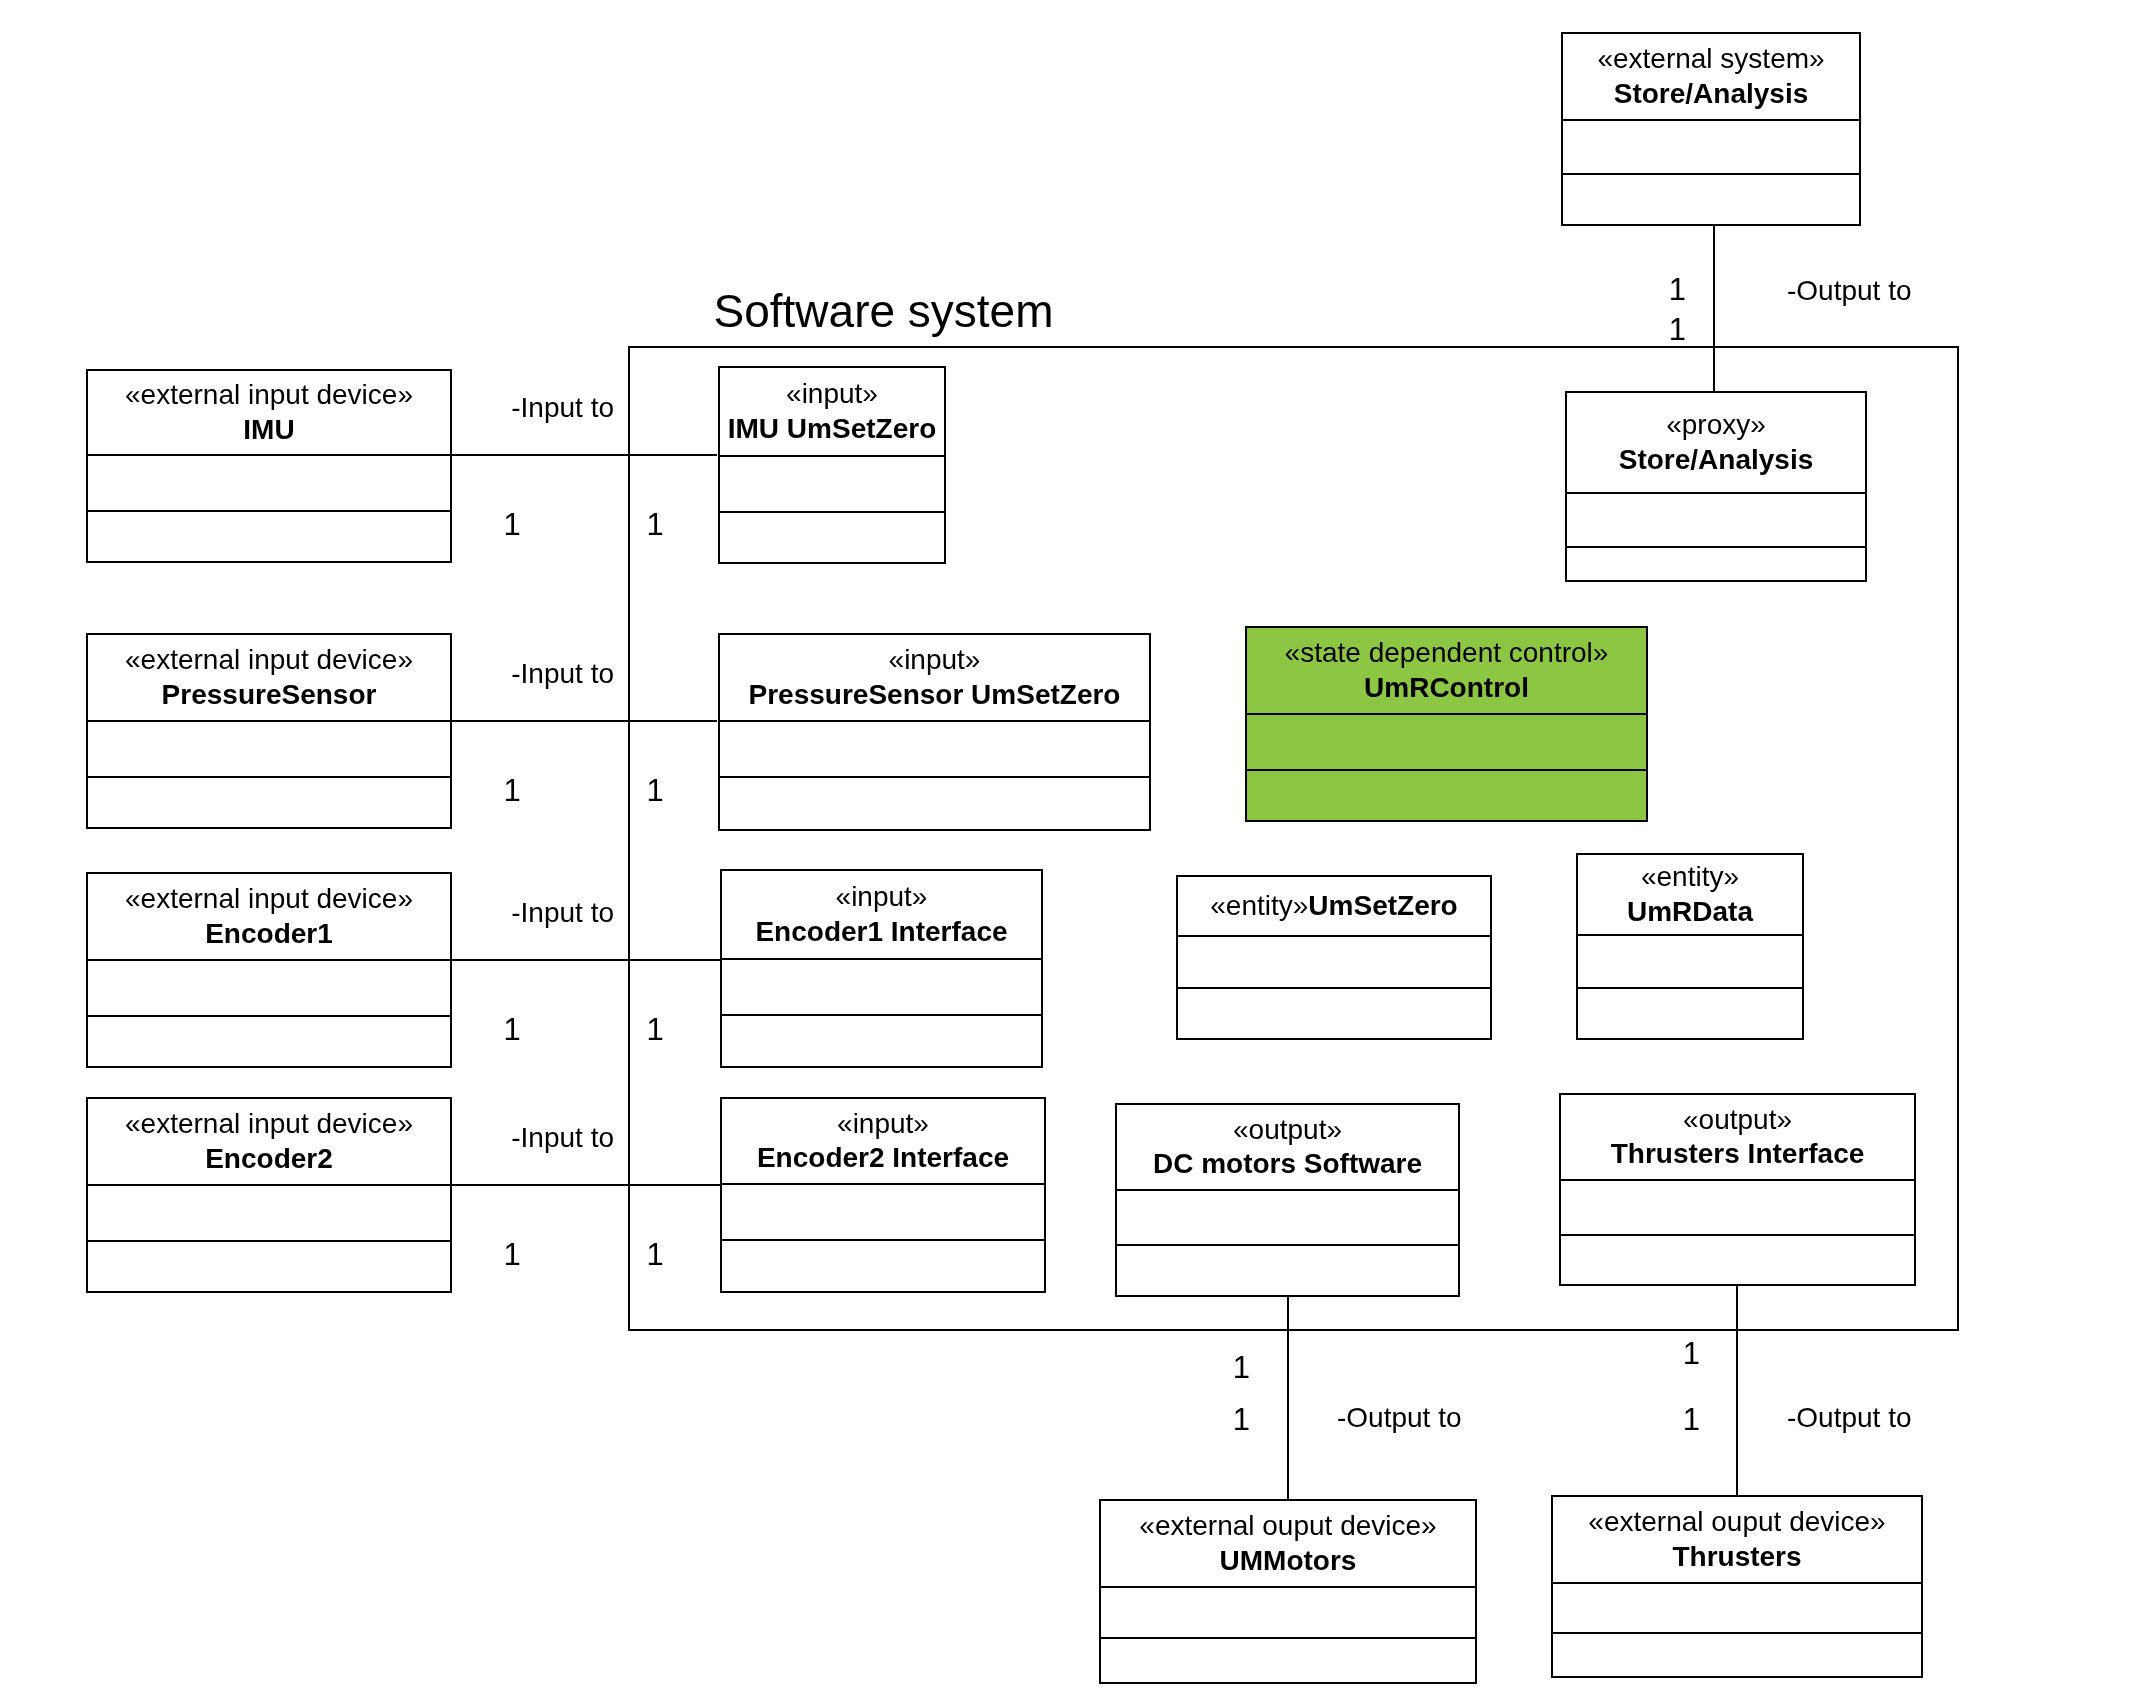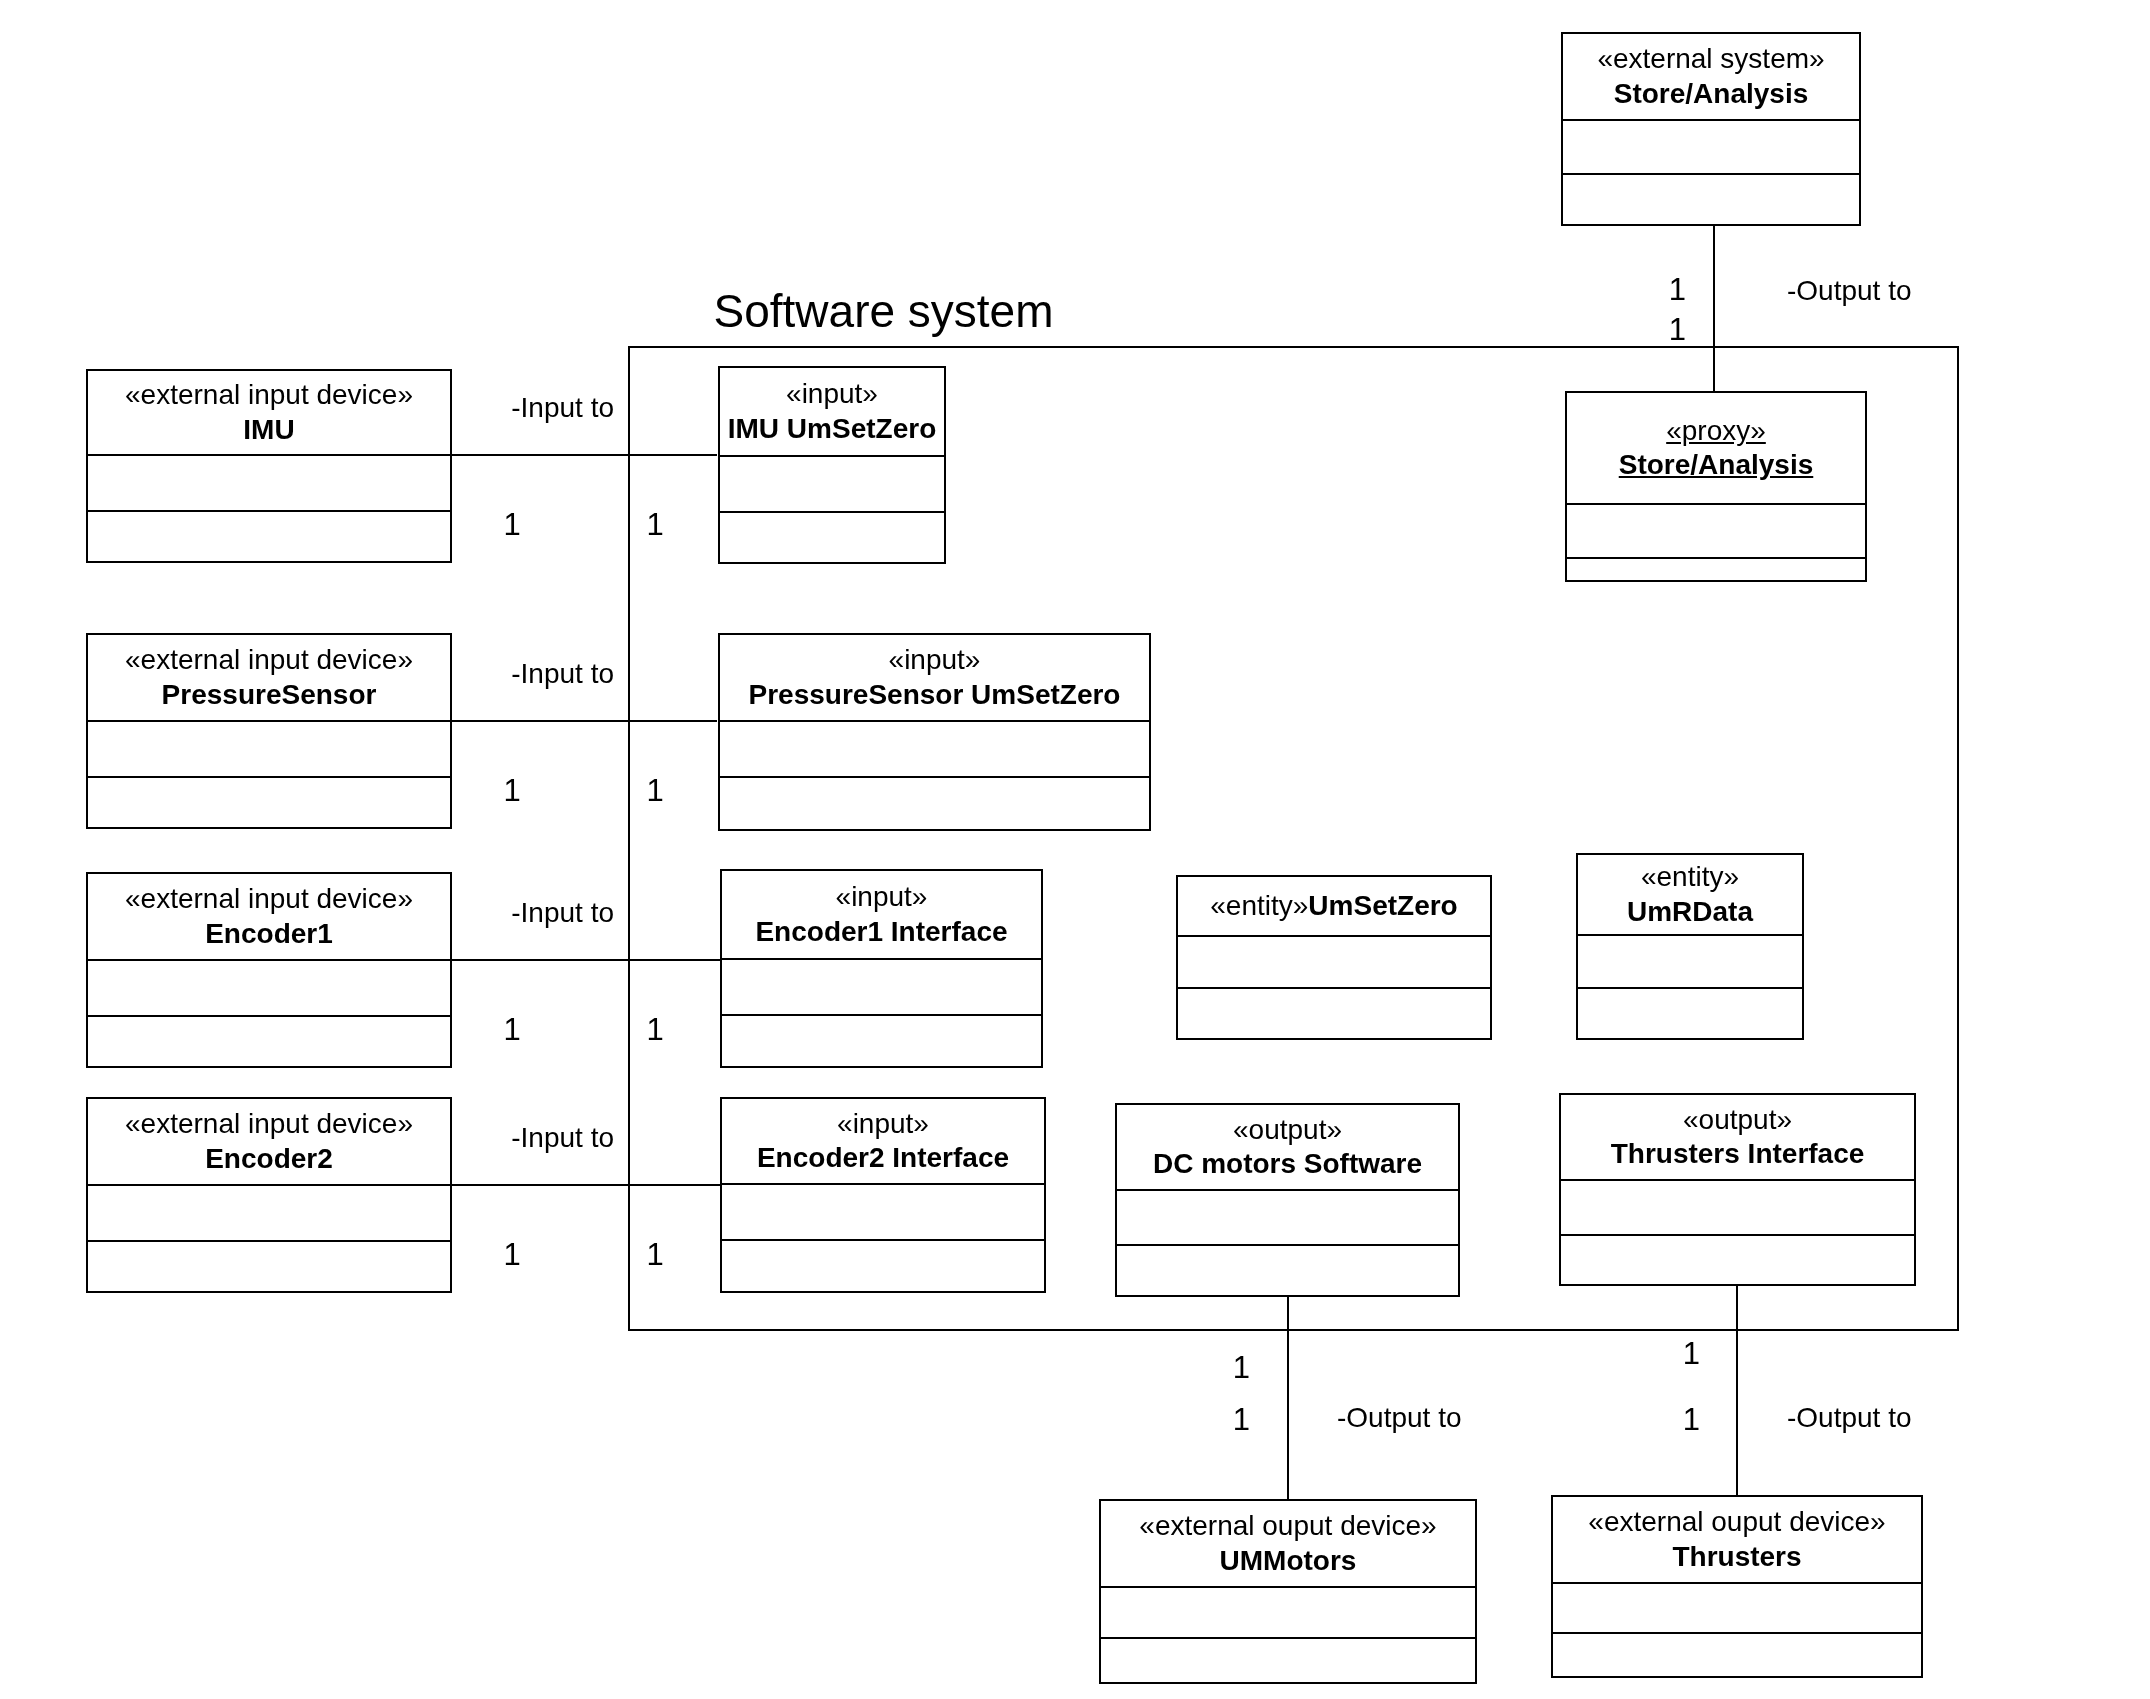--- a/index.html
+++ b/index.html
@@ -77,21 +77,21 @@
   <div class="box" style="left:1561px;top:32px;width:300px;height:194px;">
     <div class="title" style="height:85px;">
       <div class="stereo">«external system»</div>
       <div class="cname">Store/Analysis</div>
     </div>
     <div class="comp" style="height:52px;"></div>
     <div class="comp comp-last"></div>
   </div>
 
   <div class="box" style="left:1565px;top:391px;width:302px;height:191px;">
-    <div class="title" style="height:110px;text-decoration:underline;">
+    <div class="title" style="height:99px;">
       <div class="stereo">«proxy»</div>
       <div class="cname">Store/Analysis</div>
     </div>
     <div class="comp" style="height:52px;"></div>
     <div class="comp comp-last"></div>
   </div>
 
   <div class="box" style="left:86px;top:369px;width:366px;height:194px;">
     <div class="title" style="height:83px;">
       <div class="stereo">«external input device»</div>
@@ -157,20 +157,28 @@
 
   <div class="box" style="left:720px;top:1097px;width:326px;height:196px;">
     <div class="title" style="height:84px;">
       <div class="stereo">«input»</div>
       <div class="cname">Encoder2 Interface</div>
     </div>
     <div class="comp" style="height:54px;"></div>
     <div class="comp comp-last"></div>
   </div>
 
+  <div class="box green" style="left:1245px;top:626px;width:403px;height:196px;">
+    <div class="title" style="height:85px;">
+      <div class="stereo">«state dependent control»</div>
+      <div class="cname">UmRControl</div>
+    </div>
+    <div class="comp" style="height:54px;"></div>
+    <div class="comp comp-last"></div>
+  </div>
 
   <div class="box" style="left:1176px;top:875px;width:316px;height:165px;">
     <div class="title oneline" style="height:58px;">
       <span class="stereo">«entity»</span>
         <span class="cname">UmSetZero</span>
     </div>
     <div class="comp" style="height:50px;"></div>
     <div class="comp comp-last"></div>
   </div>
 

